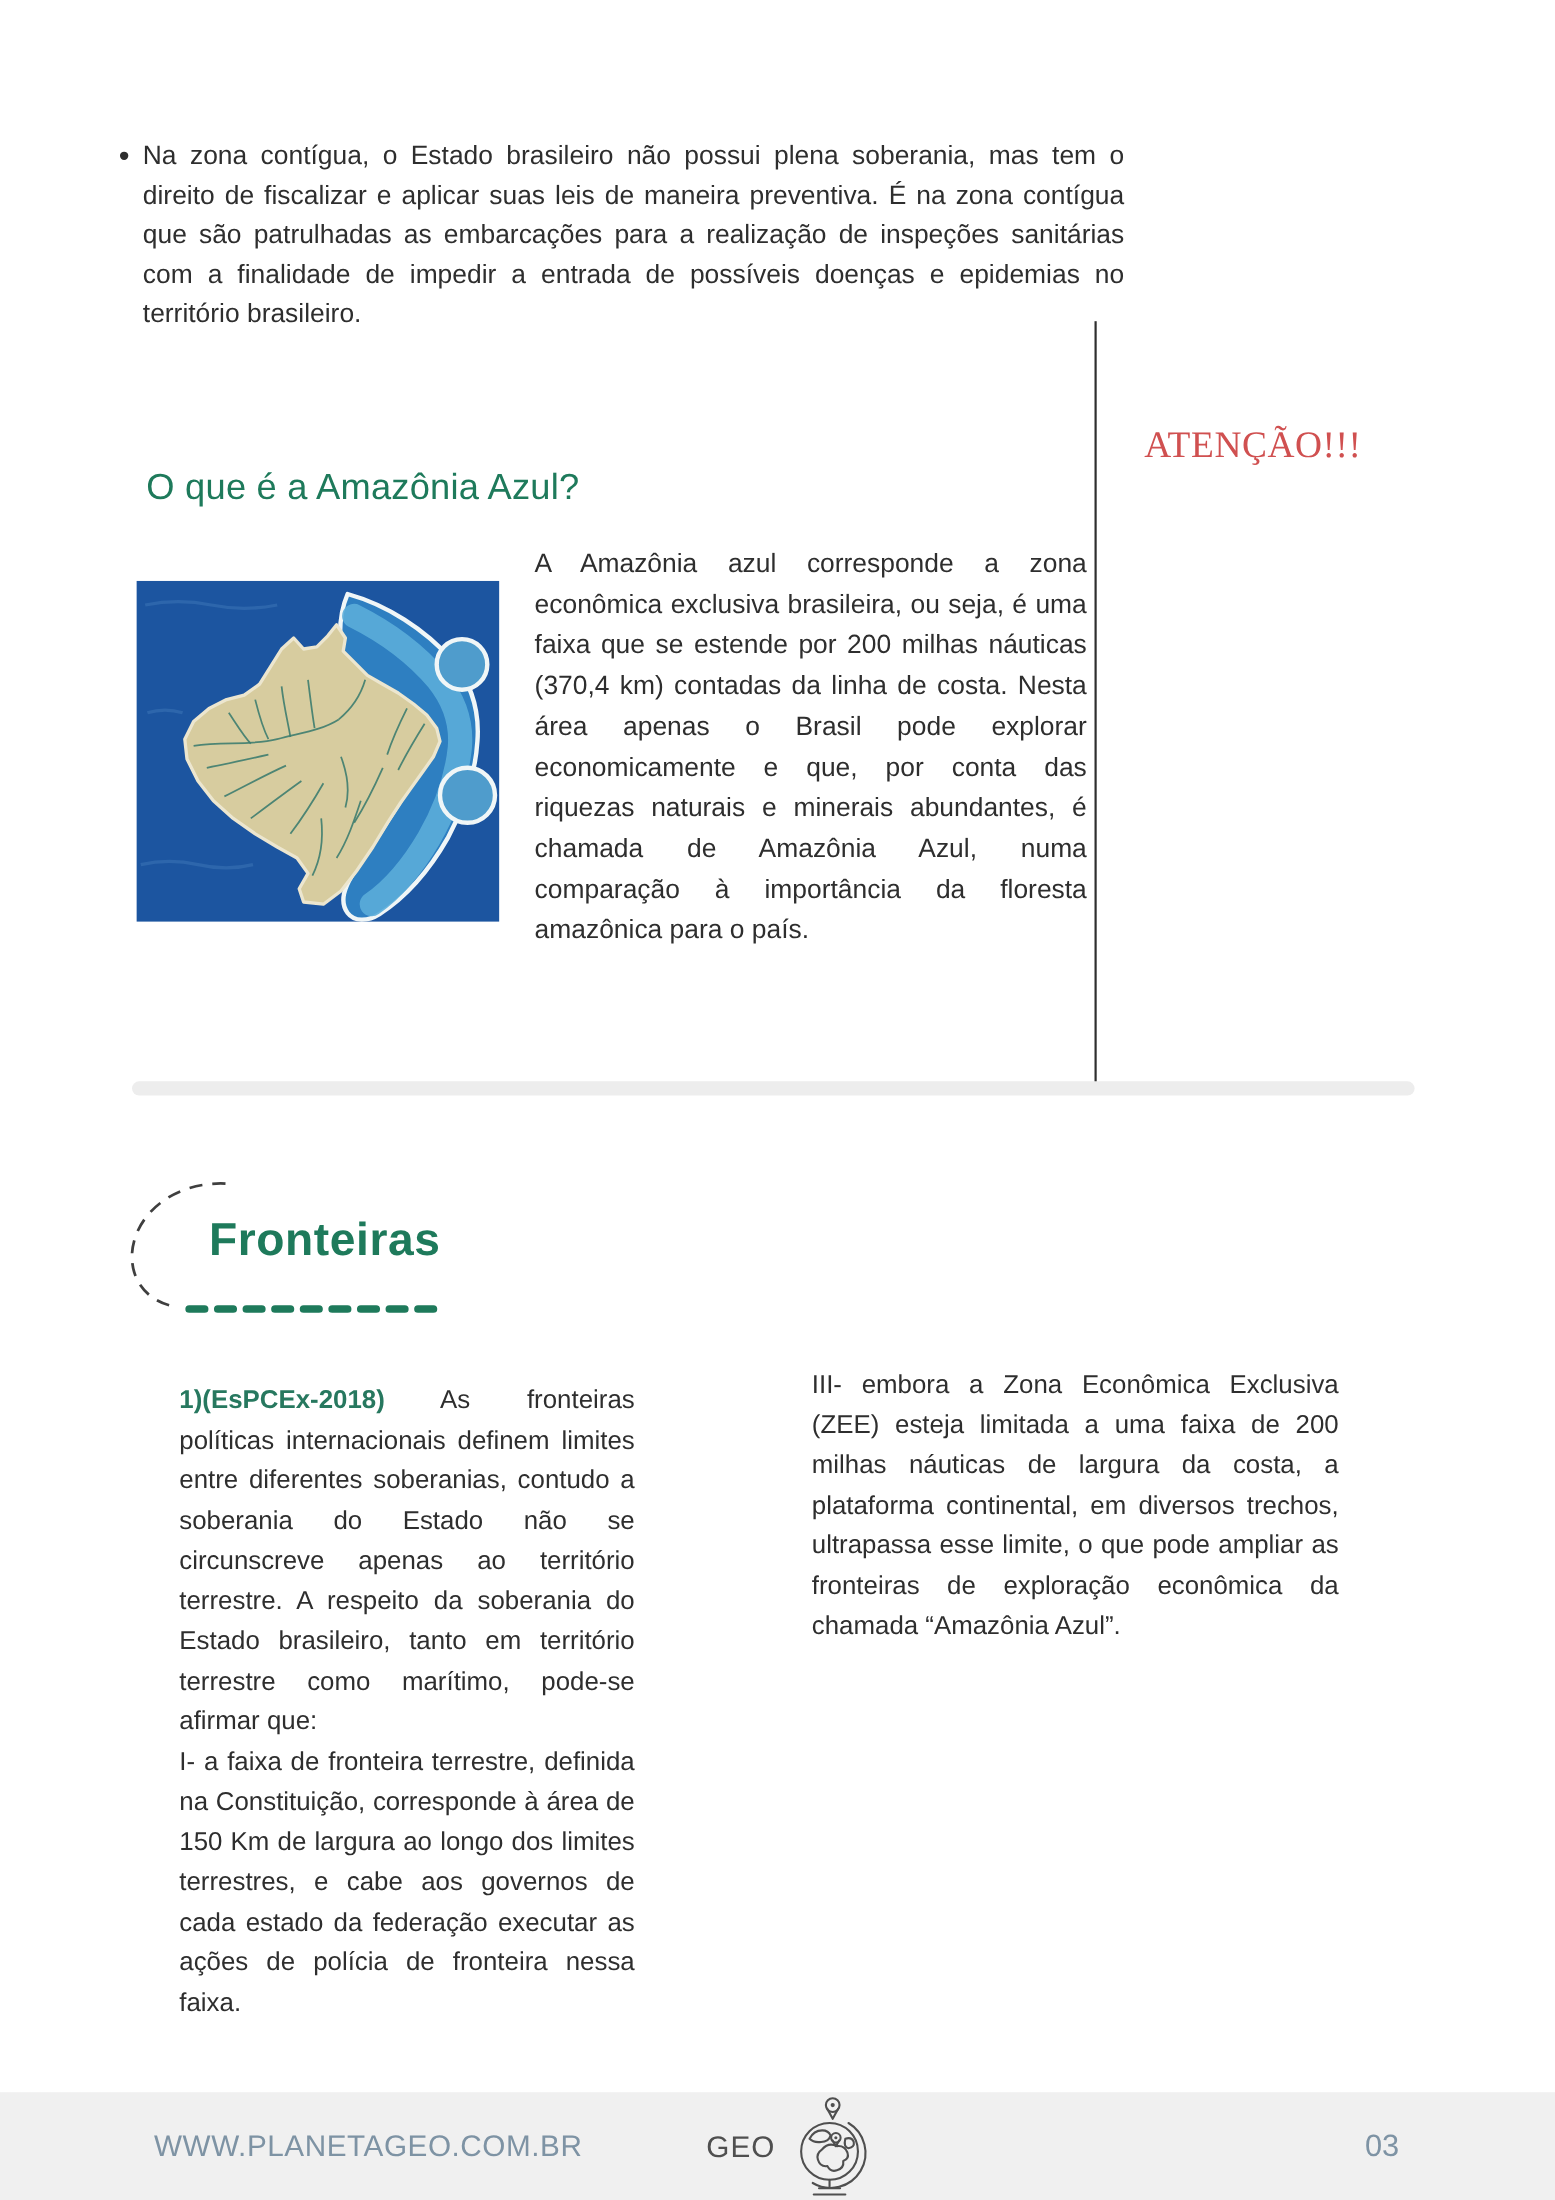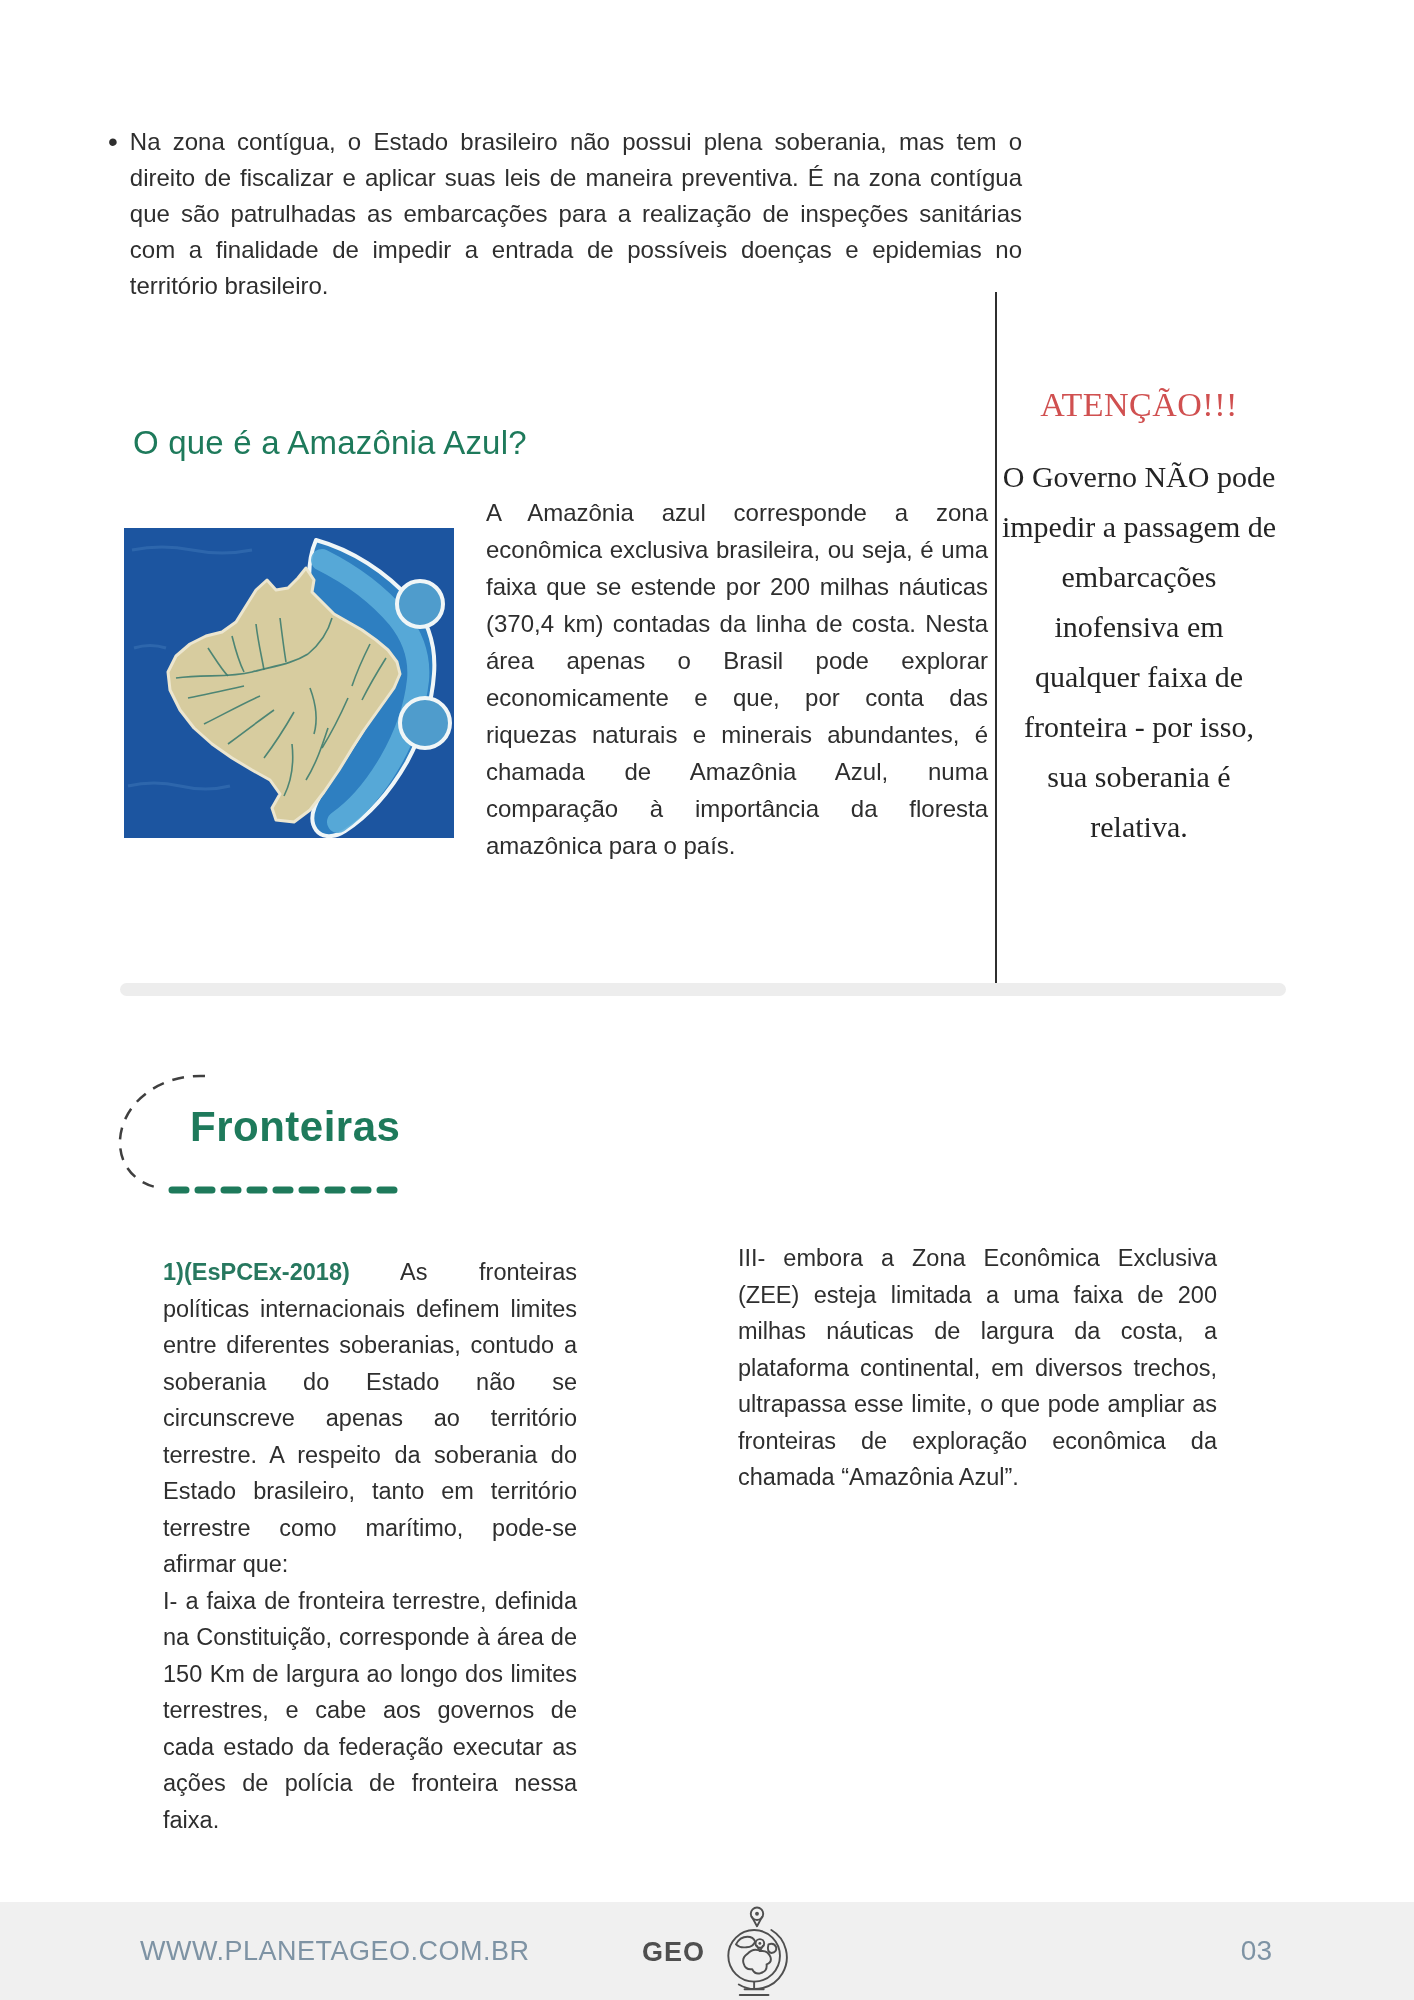--- a/index.html
+++ b/index.html
@@ -37,21 +37,21 @@
   .qcol{position:absolute;color:var(--c-ink);font-size:23.5px;line-height:36.5px;text-align:justify;}
   .qcol p{margin:0;}
   .qcol-left{left:163px;top:1254px;width:414px;}
   .qcol-right{left:738px;top:1240px;width:479px;}
   .q-prefix{color:#27785f;font-weight:700;}
 
   .footer{position:absolute;left:0;top:1902px;width:1414px;height:106px;background:var(--c-footer-bg);}
   .footer-url{position:absolute;left:140px;top:0;line-height:98px;font-size:27px;letter-spacing:.5px;color:var(--c-footer-text);}
   .footer-page{position:absolute;right:142px;top:0;line-height:98px;font-size:28px;color:var(--c-footer-text);}
   .footer-logo{position:absolute;left:642px;top:2px;height:96px;display:flex;align-items:center;gap:8px;}
-  .logo-text{font-size:27px;letter-spacing:1px;color:var(--c-logo-ink);font-weight:bold;}
+  .logo-text{font-size:27px;letter-spacing:1px;color:var(--c-logo-ink);}
   .logo-svg{display:block;}
 
   .map-ocean{fill:var(--c-map-ocean);}
   .map-streak{stroke:#3d74b6;stroke-width:3;fill:none;opacity:.55;}
   .map-eez{fill:var(--c-map-eez);stroke:var(--c-map-outline);stroke-width:4;stroke-linejoin:round;}
   .map-eez-band{stroke:var(--c-map-eez-light);stroke-width:22;fill:none;stroke-linecap:round;opacity:.9;}
   .map-eez-circle{fill:#4f9ccc;stroke:var(--c-map-outline);stroke-width:4;}
   .map-land{fill:var(--c-map-land);stroke:var(--c-map-land-edge);stroke-width:3;stroke-linejoin:round;}
   .map-river{stroke:var(--c-map-river);stroke-width:1.6;fill:none;opacity:.9;}
   .logo-stroke{stroke:var(--c-logo-ink);stroke-width:2;fill:none;stroke-linecap:round;stroke-linejoin:round;}
@@ -111,21 +111,20 @@
     <path class="map-river" d="M 224,170 C 216,188 208,204 198,220"></path>
     <path class="map-river" d="M 204,200 C 198,218 192,236 182,252"></path>
     <path class="map-river" d="M 168,216 C 170,234 168,252 160,268"></path>
     <path class="map-river" d="M 186,160 C 192,176 194,192 190,206"></path>
   </svg>
 
   <p class="amazon-para">A Amazônia azul corresponde a zona econômica exclusiva brasileira, ou seja, é uma faixa que se estende por 200 milhas náuticas (370,4 km) contadas da linha de costa. Nesta área apenas o Brasil pode explorar economicamente e que, por conta das riquezas naturais e minerais abundantes, é chamada de Amazônia Azul, numa comparação à importância da floresta amazônica para o país.</p>
 
   <aside class="sidebar">
     <div class="sidebar-title">ATENÇÃO!!!</div>
-    <div class="sidebar-body">O Governo NÃO pode impedir a passagem de embarcações inofensiva em qualquer faixa de fronteira - por isso, sua soberania é relativa.</div>
   </aside>
 
   <div class="divider"></div>
 
   <svg class="fronteiras-deco" viewBox="0 0 420 160">
     <path class="deco-arc" d="M 105,16 C 58,14 22,44 20,80 C 19,106 36,124 60,128"></path>
     <path class="deco-underline" d="M 72,130 H 300"></path>
   </svg>
   <h2 class="fronteiras-heading">Fronteiras</h2>
 

